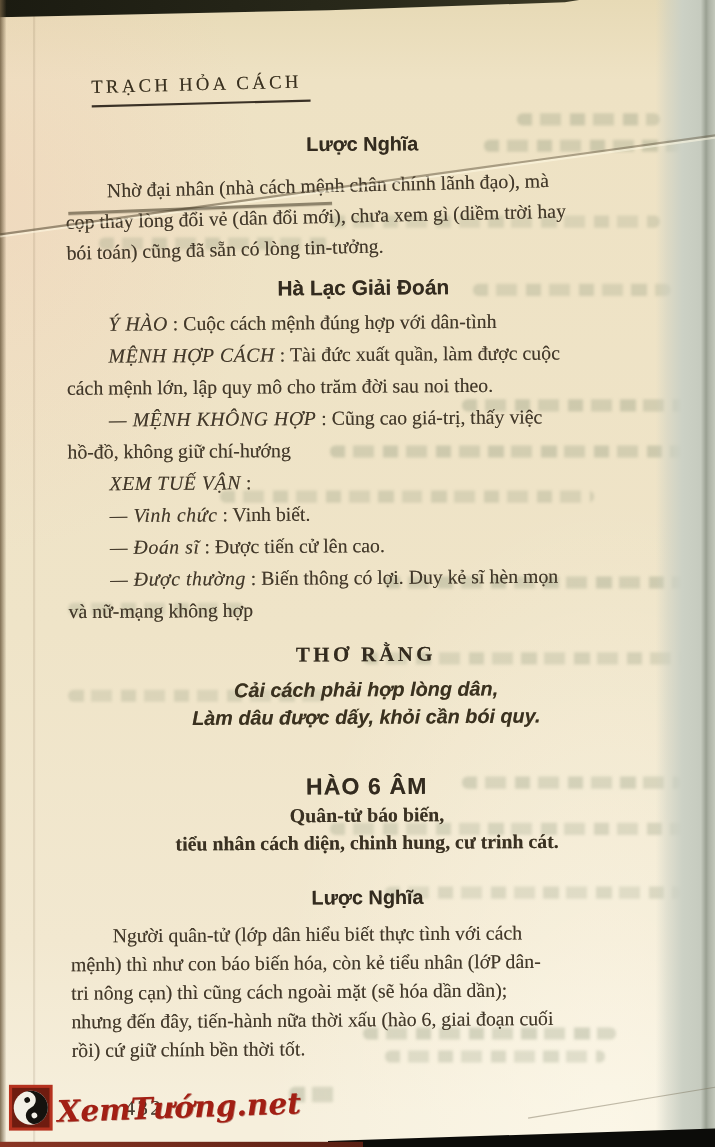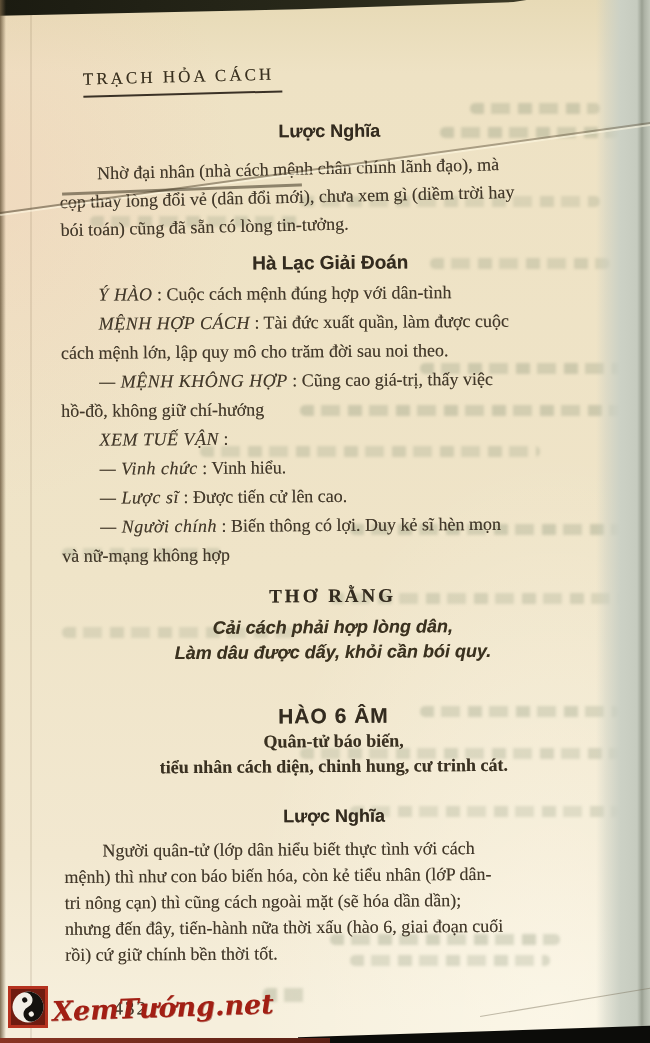--- a/index.html
+++ b/index.html
@@ -111,23 +111,23 @@
 
     <div class="h-sans h2a">Hà Lạc Giải Đoán</div>
 
     <div style="margin-top:4px;">
       <div class="hl-line indent"><span class="lbl">Ý HÀO</span><span> :  Cuộc cách mệnh đúng hợp với dân-tình</span></div>
       <div class="hl-line indent"><span class="lbl">MỆNH HỢP CÁCH</span><span> :  Tài đức xuất quần, làm được cuộc</span></div>
       <div class="hl-line"><span>cách mệnh lớn, lập quy mô cho trăm đời sau noi theo.</span></div>
       <div class="hl-line indent"><span class="lbl">— MỆNH KHÔNG HỢP</span><span> :  Cũng cao giá-trị, thấy việc</span></div>
       <div class="hl-line"><span>hồ-đồ, không giữ chí-hướng</span></div>
       <div class="hl-line indent"><span class="lbl">XEM TUẾ VẬN</span><span> :</span></div>
-      <div class="hl-line indent"><span class="lbl">— Vinh chức</span><span> :  Vinh hiểu.</span></div>
-      <div class="hl-line indent"><span class="lbl">— Lược sĩ</span><span> :  Được tiến cử lên cao.</span></div>
-      <div class="hl-line indent"><span class="lbl">— Người chính</span><span> :  Biến thông có lợi. Duy kẻ sĩ hèn mọn</span></div>
+      <div class="hl-line indent"><span class="lbl">— Vinh chức</span><span> :  Vinh biết.</span></div>
+      <div class="hl-line indent"><span class="lbl">— Đoán sĩ</span><span> :  Được tiến cử lên cao.</span></div>
+      <div class="hl-line indent"><span class="lbl">— Được thường</span><span> :  Biến thông có lợi. Duy kẻ sĩ hèn mọn</span></div>
       <div class="hl-line"><span>và nữ-mạng không hợp</span></div>
     </div>
 
     <div class="tho">THƠ RẰNG</div>
     <div class="poem poem1">Cải cách phải hợp lòng dân,</div>
     <div class="poem">Làm dâu được dấy, khỏi cần bói quy.</div>
 
     <div class="h-sans hao-h">HÀO 6 ÂM</div>
     <div class="hao-line">Quân-tử báo biến,</div>
     <div class="hao-line">tiểu nhân cách diện, chinh hung, cư trinh cát.</div>

